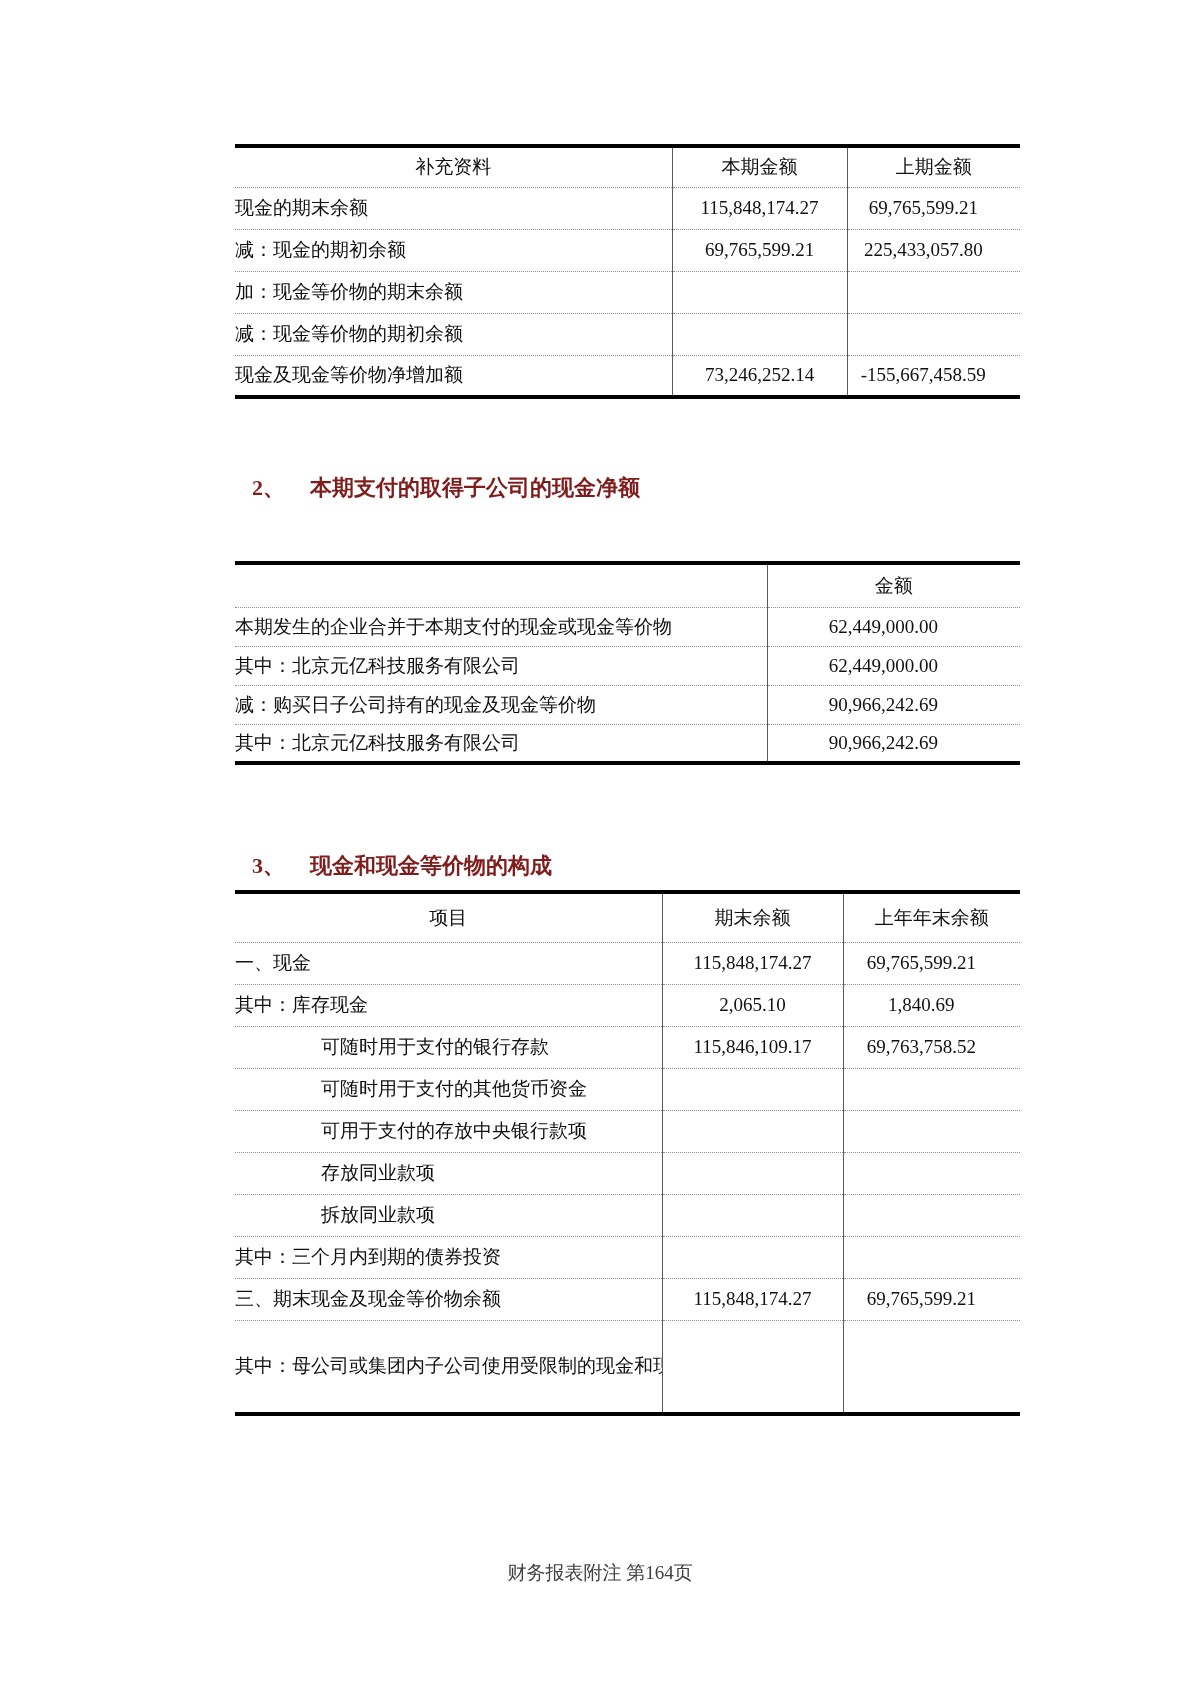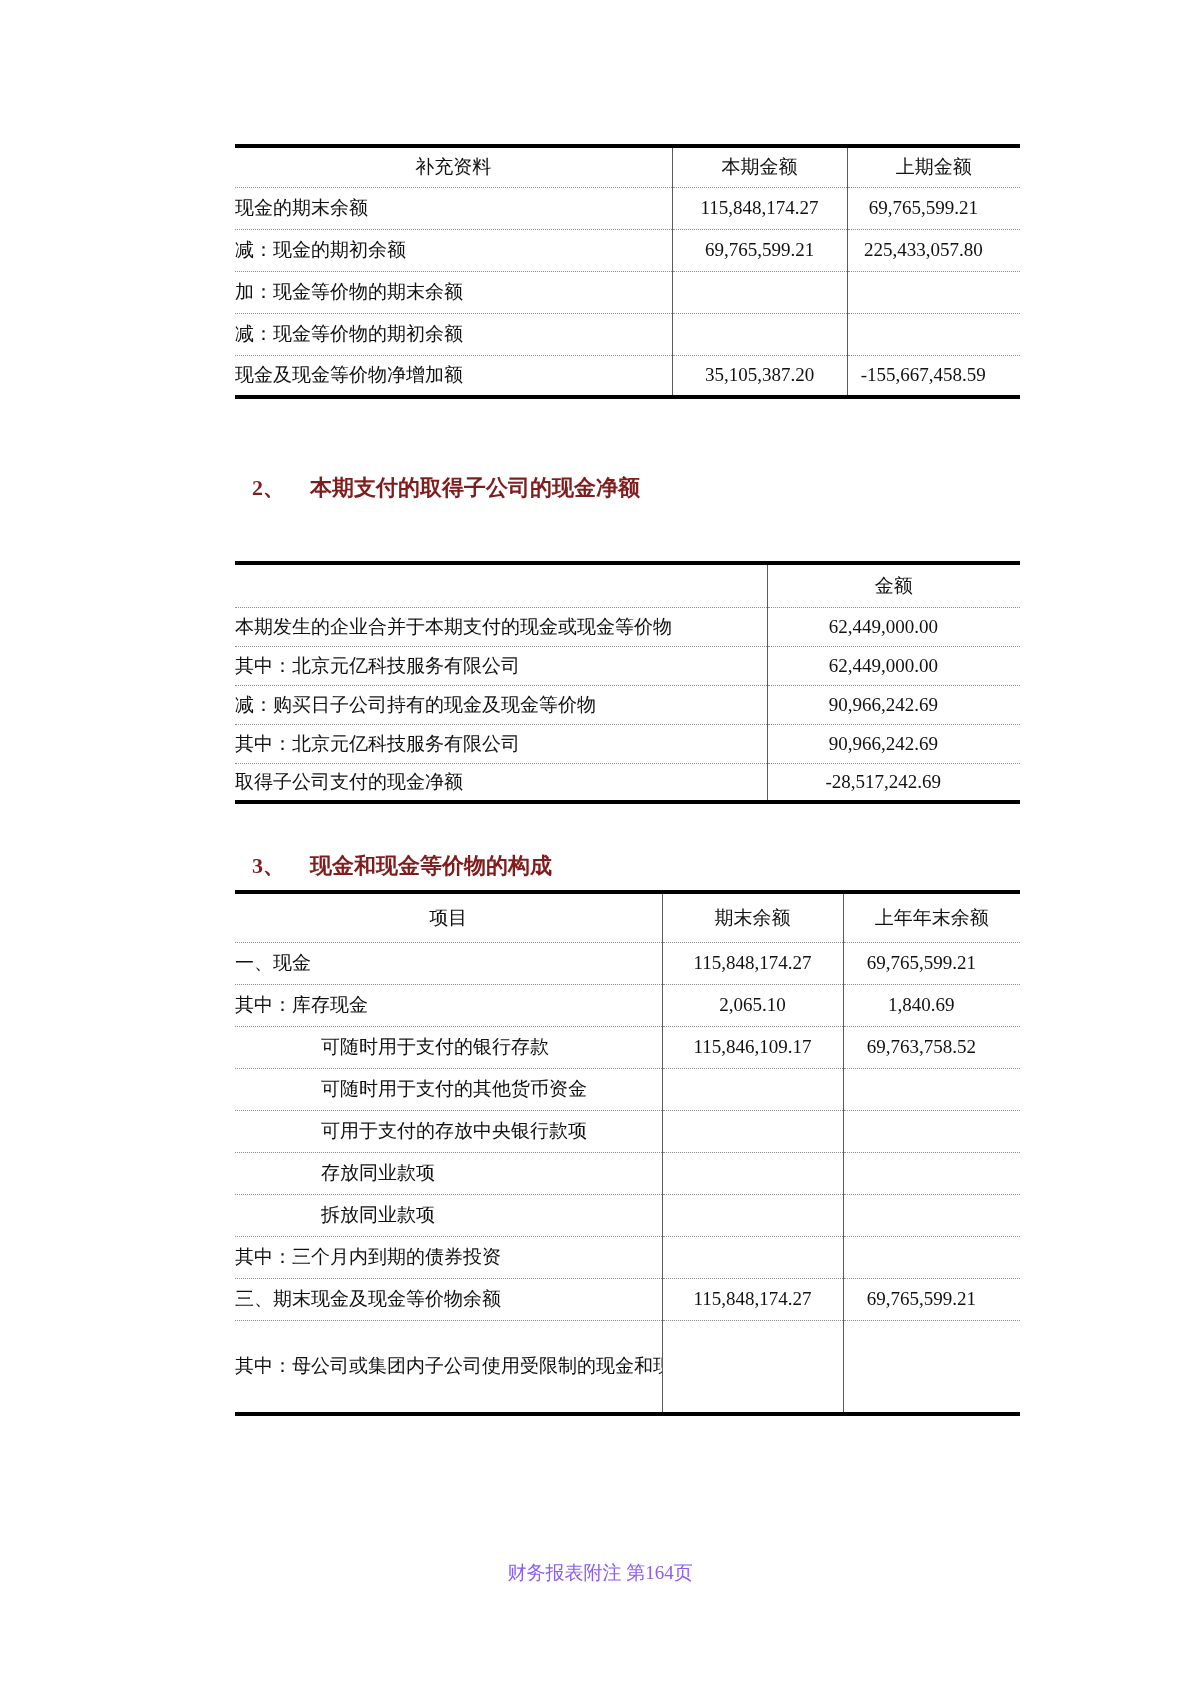--- a/index.html
+++ b/index.html
@@ -65,21 +65,21 @@
   #sec3 { top:852px; }
   .sec-num { display:inline-block; width:58px; }
 
   .footer {
     position:absolute;
     top:1560px; left:0;
     width:100%;
     text-align:center;
     font-size:19px;
     line-height:26px;
-    color:#8b5cf6;
+    color:#404040;
   }
 </style>
 </head>
 <body>
 
 <div class="page">
 
   <table class="fin" id="t1">
     <colgroup>
         <col style="width:437px">
@@ -107,21 +107,21 @@
       <td class="num vline"></td>
       <td class="num last vline"></td>
     </tr>
     <tr>
       <td class="label">减：现金等价物的期初余额</td>
       <td class="num vline"></td>
       <td class="num last vline"></td>
     </tr>
     <tr>
       <td class="label">现金及现金等价物净增加额</td>
-      <td class="num vline">35,105,387.20</td>
+      <td class="num vline">73,246,252.14</td>
       <td class="num last vline">-155,667,458.59</td>
     </tr>
   </tbody>
     </table>
 
   <div class="sec-heading" id="sec2">
     <span class="sec-num">2、</span><span>本期支付的取得子公司的现金净额</span>
   </div>
 
   <table class="fin" id="t2">
@@ -142,24 +142,20 @@
       <td class="label">其中：北京元亿科技服务有限公司</td>
       <td class="num last vline">62,449,000.00</td>
     </tr>
     <tr>
       <td class="label">减：购买日子公司持有的现金及现金等价物</td>
       <td class="num last vline">90,966,242.69</td>
     </tr>
     <tr>
       <td class="label">其中：北京元亿科技服务有限公司</td>
       <td class="num last vline">90,966,242.69</td>
-    </tr>
-    <tr>
-      <td class="label">取得子公司支付的现金净额</td>
-      <td class="num last vline">-28,517,242.69</td>
     </tr>
   </tbody>
     </table>
 
   <div class="sec-heading" id="sec3">
     <span class="sec-num">3、</span><span>现金和现金等价物的构成</span>
   </div>
 
   <table class="fin" id="t3">
     <colgroup>

